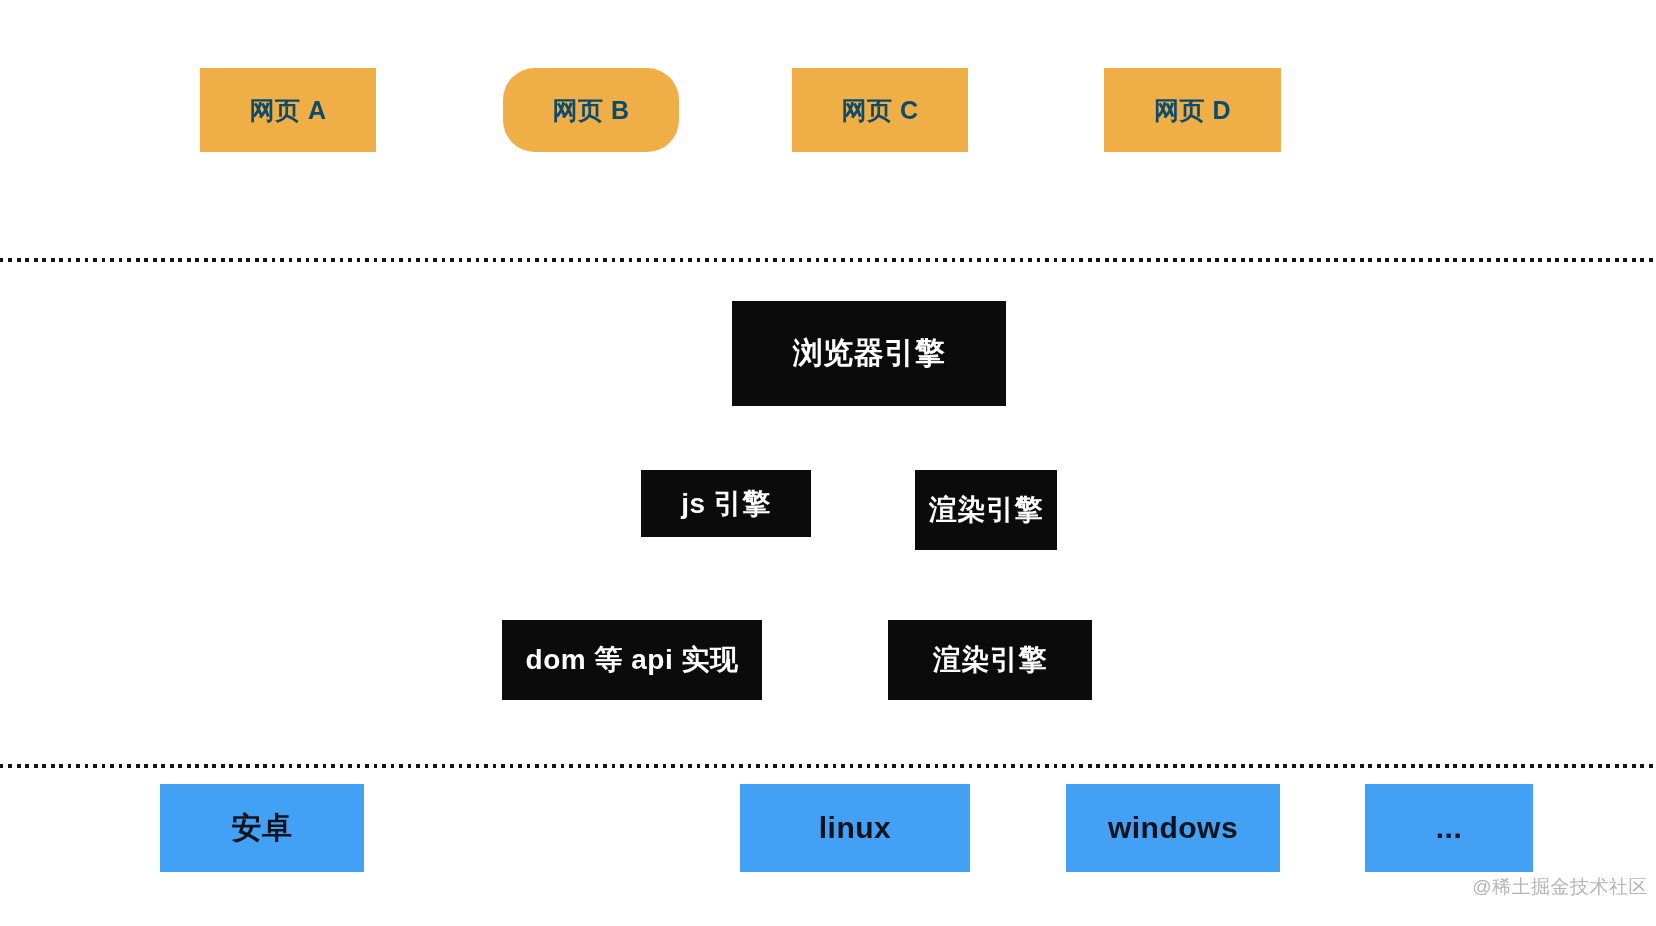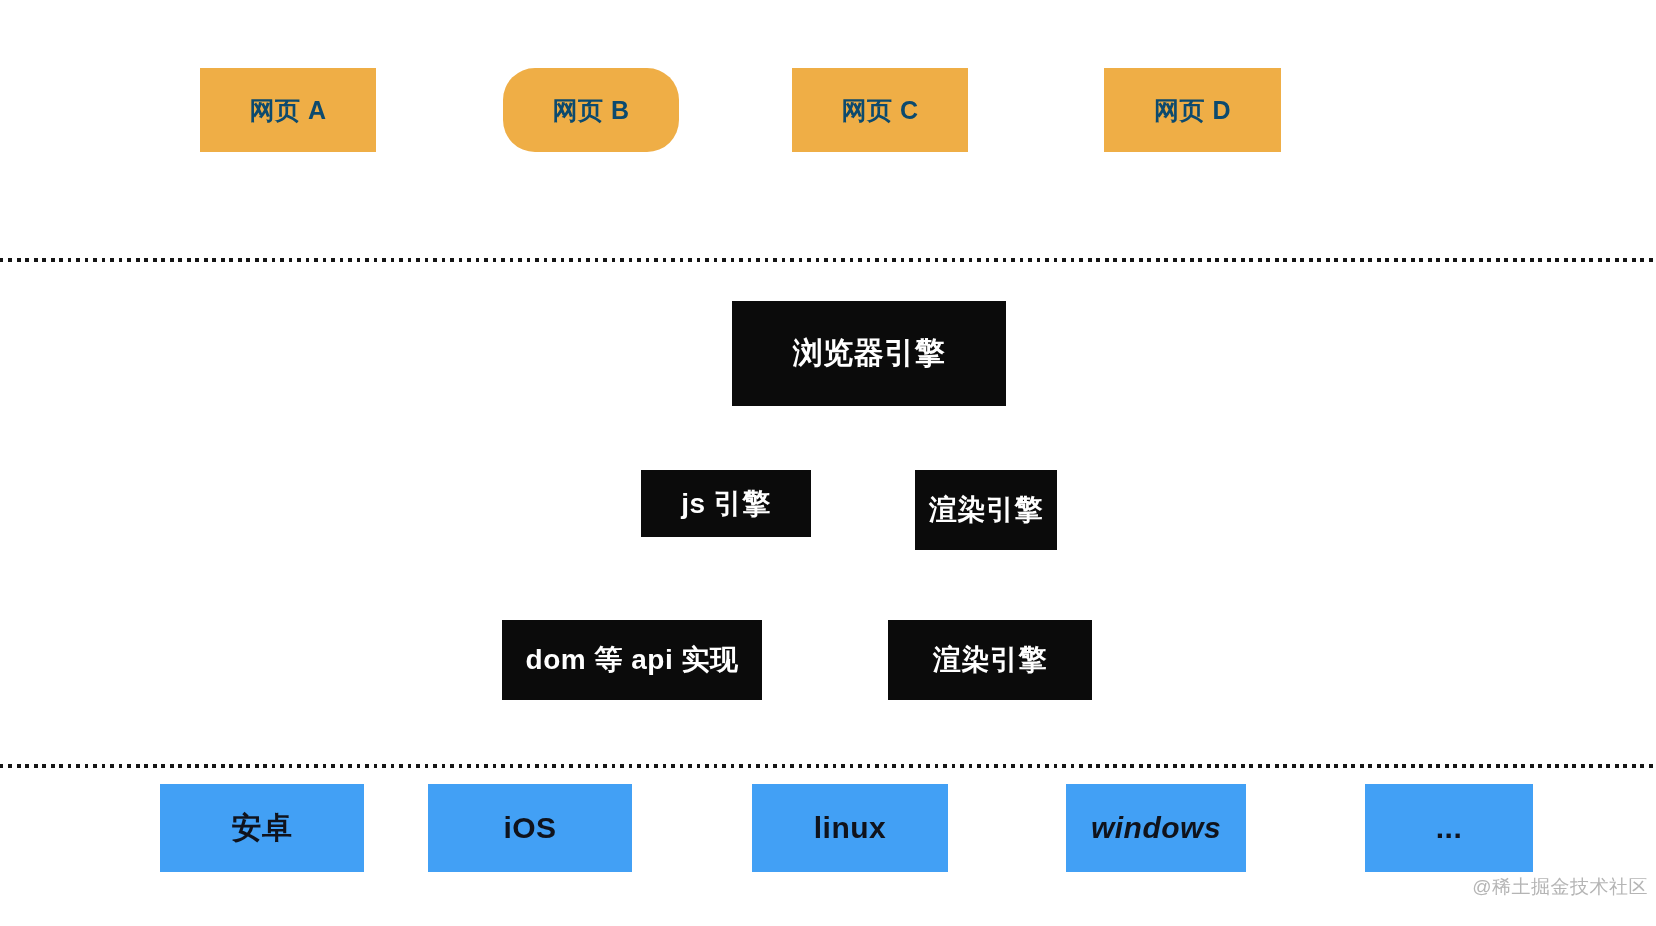--- a/index.html
+++ b/index.html
@@ -67,22 +67,22 @@
   
   .platform {
     top: 784px;
     height: 88px;
     background: #42a0f5;
     color: #10131c;
     font-size: 30px;
   }
   .pf-android { left: 160px;  width: 204px; }
   .pf-ios     { left: 428px;  width: 204px; }
-  .pf-linux   { left: 740px;  width: 196px; margin-left: 12px; }
-  .pf-windows { left: 1066px; width: 180px; font-style: italic; }
+  .pf-linux   { left: 740px;  width: 230px; }
+  .pf-windows { left: 1066px; width: 214px; }
   .pf-more    { left: 1365px; width: 168px; }
 
   .watermark {
     position: absolute;
     top: 874px;
     right: 8px;
     font-size: 19px;
     font-weight: normal;
     color: #b5b5b5;
     letter-spacing: 0.5px;
@@ -104,20 +104,19 @@
 
   <div class="box engine js-engine">js 引擎</div>
   <div class="box engine render-engine">渲染引擎</div>
 
   <div class="box engine dom-impl">dom 等 api 实现</div>
   <div class="box engine render-impl">渲染引擎</div>
 
   <div class="separator separator-bottom"></div>
 
   <div class="box platform pf-android">安卓</div>
-  <div class="box platform pf-ios">iOS</div>
   <div class="box platform pf-linux">linux</div>
   <div class="box platform pf-windows">windows</div>
   <div class="box platform pf-more">...</div>
 
   <div class="watermark">@稀土掘金技术社区</div>
 
 </div>
 
 </body></html>

